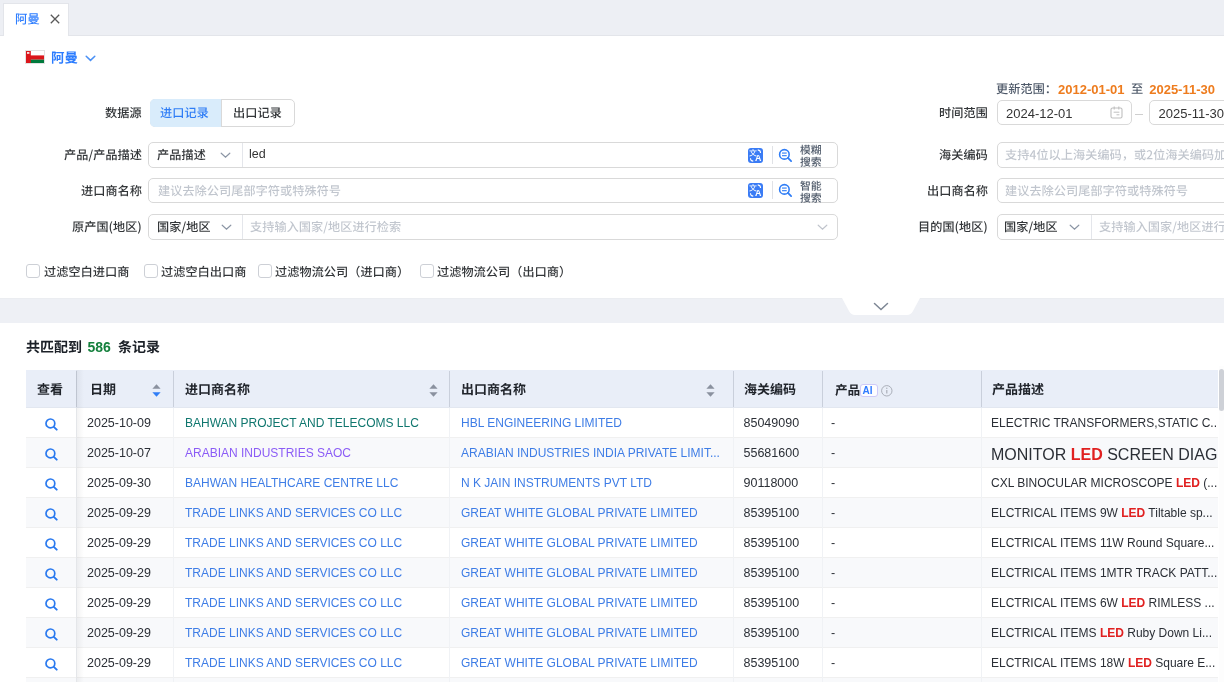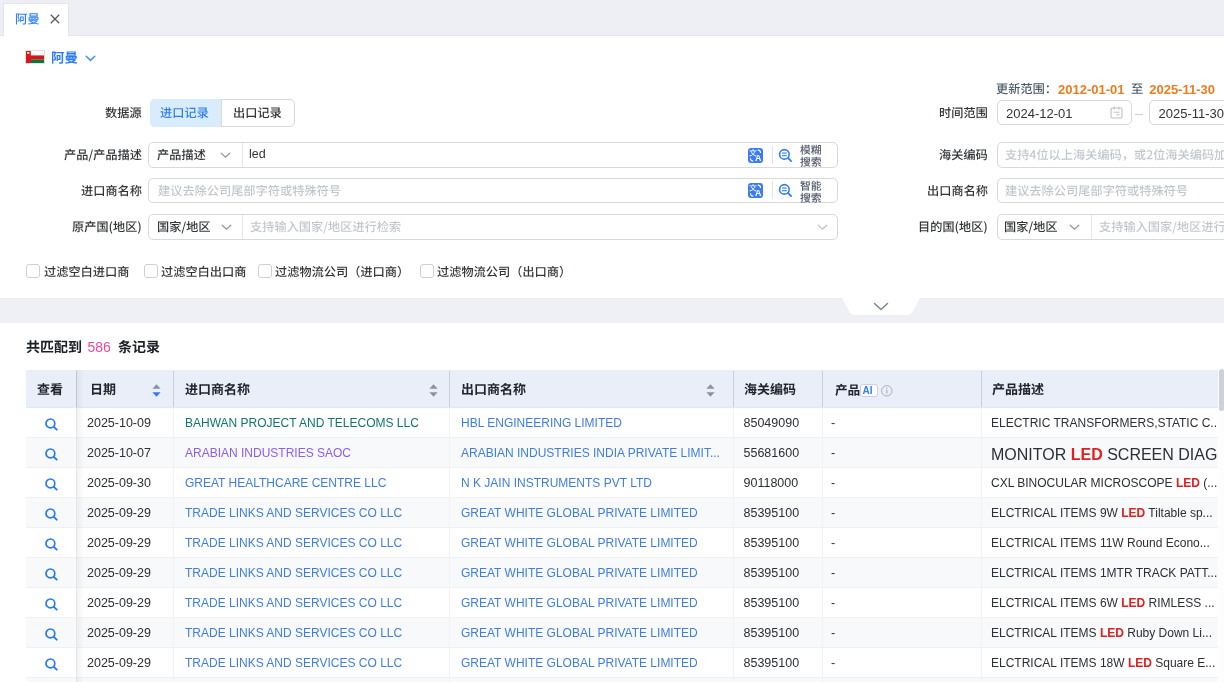--- a/index.html
+++ b/index.html
@@ -411,21 +411,21 @@
 <path d="M32.5 5.5 L39 11.5 L45.5 5.5" stroke="#7d8694" stroke-width="1.5" fill="none" stroke-linecap="round"></path>
 </svg>
 <svg class="t" style="left:25.5px;top:338.3px" width="58.0" height="18.2">
     <g fill="#1c2128" transform="translate(0,14.00) scale(0.01400,-0.01400)">
       <use href="#g83" x="0"></use>
       <use href="#g84" x="1000"></use>
       <use href="#g85" x="2000"></use>
       <use href="#g86" x="3000"></use>
     </g>
   </svg>
-<div class="lat" style="left:87.5px;top:339.0px;font-size:14.0px;color:#ec4899;font-weight:normal">586</div>
+<div class="lat" style="left:87.5px;top:339.0px;font-size:14.0px;color:#15803d;font-weight:bold">586</div>
 <svg class="t" style="left:117.5px;top:338.3px" width="44.0" height="18.2">
     <g fill="#1c2128" transform="translate(0,14.00) scale(0.01400,-0.01400)">
       <use href="#g87" x="0"></use>
       <use href="#g88" x="1000"></use>
       <use href="#g89" x="2000"></use>
     </g>
   </svg>
 <div class="abs" style="left:26px;top:370px;width:1192px;height:38px;background:#e9eef8;border-bottom:1px solid #e2e7f0"></div>
 <div class="abs" style="left:76px;top:371px;width:1px;height:36px;background:#c9cfdb"></div>
 <div class="abs" style="left:173px;top:371px;width:1px;height:36px;background:#c9cfdb"></div>
@@ -543,21 +543,21 @@
 <div class="abs" style="left:173px;top:468px;width:1px;height:30px;background:#f0f2f5"></div>
 <div class="abs" style="left:449px;top:468px;width:1px;height:30px;background:#f0f2f5"></div>
 <div class="abs" style="left:733px;top:468px;width:1px;height:30px;background:#f0f2f5"></div>
 <div class="abs" style="left:822px;top:468px;width:1px;height:30px;background:#f0f2f5"></div>
 <div class="abs" style="left:981px;top:468px;width:1px;height:30px;background:#f0f2f5"></div>
 <svg class="abs" style="left:45px;top:478px" width="13" height="13">
 <circle cx="5.4" cy="5.4" r="4.4" stroke="#2979ef" stroke-width="1.7" fill="none"></circle>
 <line x1="8.8" y1="8.8" x2="11.7" y2="11.7" stroke="#2979ef" stroke-width="1.9" stroke-linecap="round"></line>
 </svg>
 <div class="lat" style="left:87.0px;top:475.5px;font-size:12.5px;color:#2b2f36">2025-09-30</div>
-<div class="lat" style="left:185.0px;top:476.0px;font-size:12.0px;color:#3e7de6;width:260px;overflow:hidden">GREAT HEALTHCARE CENTRE LLC</div>
+<div class="lat" style="left:185.0px;top:476.0px;font-size:12.0px;color:#3e7de6;width:260px;overflow:hidden">BAHWAN HEALTHCARE CENTRE LLC</div>
 <div class="lat" style="left:461.0px;top:476.0px;font-size:12.0px;color:#3e7de6;width:272px;overflow:hidden">N K JAIN INSTRUMENTS PVT LTD</div>
 <div class="lat" style="left:743.5px;top:475.5px;font-size:12.5px;color:#2b2f36">90118000</div>
 <div class="lat" style="left:831.0px;top:475.5px;font-size:12.5px;color:#2b2f36">-</div>
 <div class="lat" style="left:991.0px;top:476.0px;font-size:12.0px;color:#2b2f36;width:227px;overflow:hidden">CXL BINOCULAR MICROSCOPE <b style="color:#e02020">LED</b> (...</div>
 <div class="abs" style="left:26px;top:498px;width:1192px;height:30px;background:#f8f9fb;border-bottom:1px solid #f0f0f0"></div>
 <div class="abs" style="left:76px;top:498px;width:1px;height:30px;background:#f0f2f5"></div>
 <div class="abs" style="left:173px;top:498px;width:1px;height:30px;background:#f0f2f5"></div>
 <div class="abs" style="left:449px;top:498px;width:1px;height:30px;background:#f0f2f5"></div>
 <div class="abs" style="left:733px;top:498px;width:1px;height:30px;background:#f0f2f5"></div>
 <div class="abs" style="left:822px;top:498px;width:1px;height:30px;background:#f0f2f5"></div>
@@ -581,21 +581,21 @@
 <div class="abs" style="left:981px;top:528px;width:1px;height:30px;background:#f0f2f5"></div>
 <svg class="abs" style="left:45px;top:538px" width="13" height="13">
 <circle cx="5.4" cy="5.4" r="4.4" stroke="#2979ef" stroke-width="1.7" fill="none"></circle>
 <line x1="8.8" y1="8.8" x2="11.7" y2="11.7" stroke="#2979ef" stroke-width="1.9" stroke-linecap="round"></line>
 </svg>
 <div class="lat" style="left:87.0px;top:535.5px;font-size:12.5px;color:#2b2f36">2025-09-29</div>
 <div class="lat" style="left:185.0px;top:536.0px;font-size:12.0px;color:#3e7de6;width:260px;overflow:hidden">TRADE LINKS AND SERVICES CO LLC</div>
 <div class="lat" style="left:461.0px;top:536.0px;font-size:12.0px;color:#3e7de6;width:272px;overflow:hidden">GREAT WHITE GLOBAL PRIVATE LIMITED</div>
 <div class="lat" style="left:743.5px;top:535.5px;font-size:12.5px;color:#2b2f36">85395100</div>
 <div class="lat" style="left:831.0px;top:535.5px;font-size:12.5px;color:#2b2f36">-</div>
-<div class="lat" style="left:991.0px;top:536.0px;font-size:12.0px;color:#2b2f36;width:227px;overflow:hidden">ELCTRICAL ITEMS 11W Round Econo...</div>
+<div class="lat" style="left:991.0px;top:536.0px;font-size:12.0px;color:#2b2f36;width:227px;overflow:hidden">ELCTRICAL ITEMS 11W Round Square...</div>
 <div class="abs" style="left:26px;top:558px;width:1192px;height:30px;background:#f8f9fb;border-bottom:1px solid #f0f0f0"></div>
 <div class="abs" style="left:76px;top:558px;width:1px;height:30px;background:#f0f2f5"></div>
 <div class="abs" style="left:173px;top:558px;width:1px;height:30px;background:#f0f2f5"></div>
 <div class="abs" style="left:449px;top:558px;width:1px;height:30px;background:#f0f2f5"></div>
 <div class="abs" style="left:733px;top:558px;width:1px;height:30px;background:#f0f2f5"></div>
 <div class="abs" style="left:822px;top:558px;width:1px;height:30px;background:#f0f2f5"></div>
 <div class="abs" style="left:981px;top:558px;width:1px;height:30px;background:#f0f2f5"></div>
 <svg class="abs" style="left:45px;top:568px" width="13" height="13">
 <circle cx="5.4" cy="5.4" r="4.4" stroke="#2979ef" stroke-width="1.7" fill="none"></circle>
 <line x1="8.8" y1="8.8" x2="11.7" y2="11.7" stroke="#2979ef" stroke-width="1.9" stroke-linecap="round"></line>

